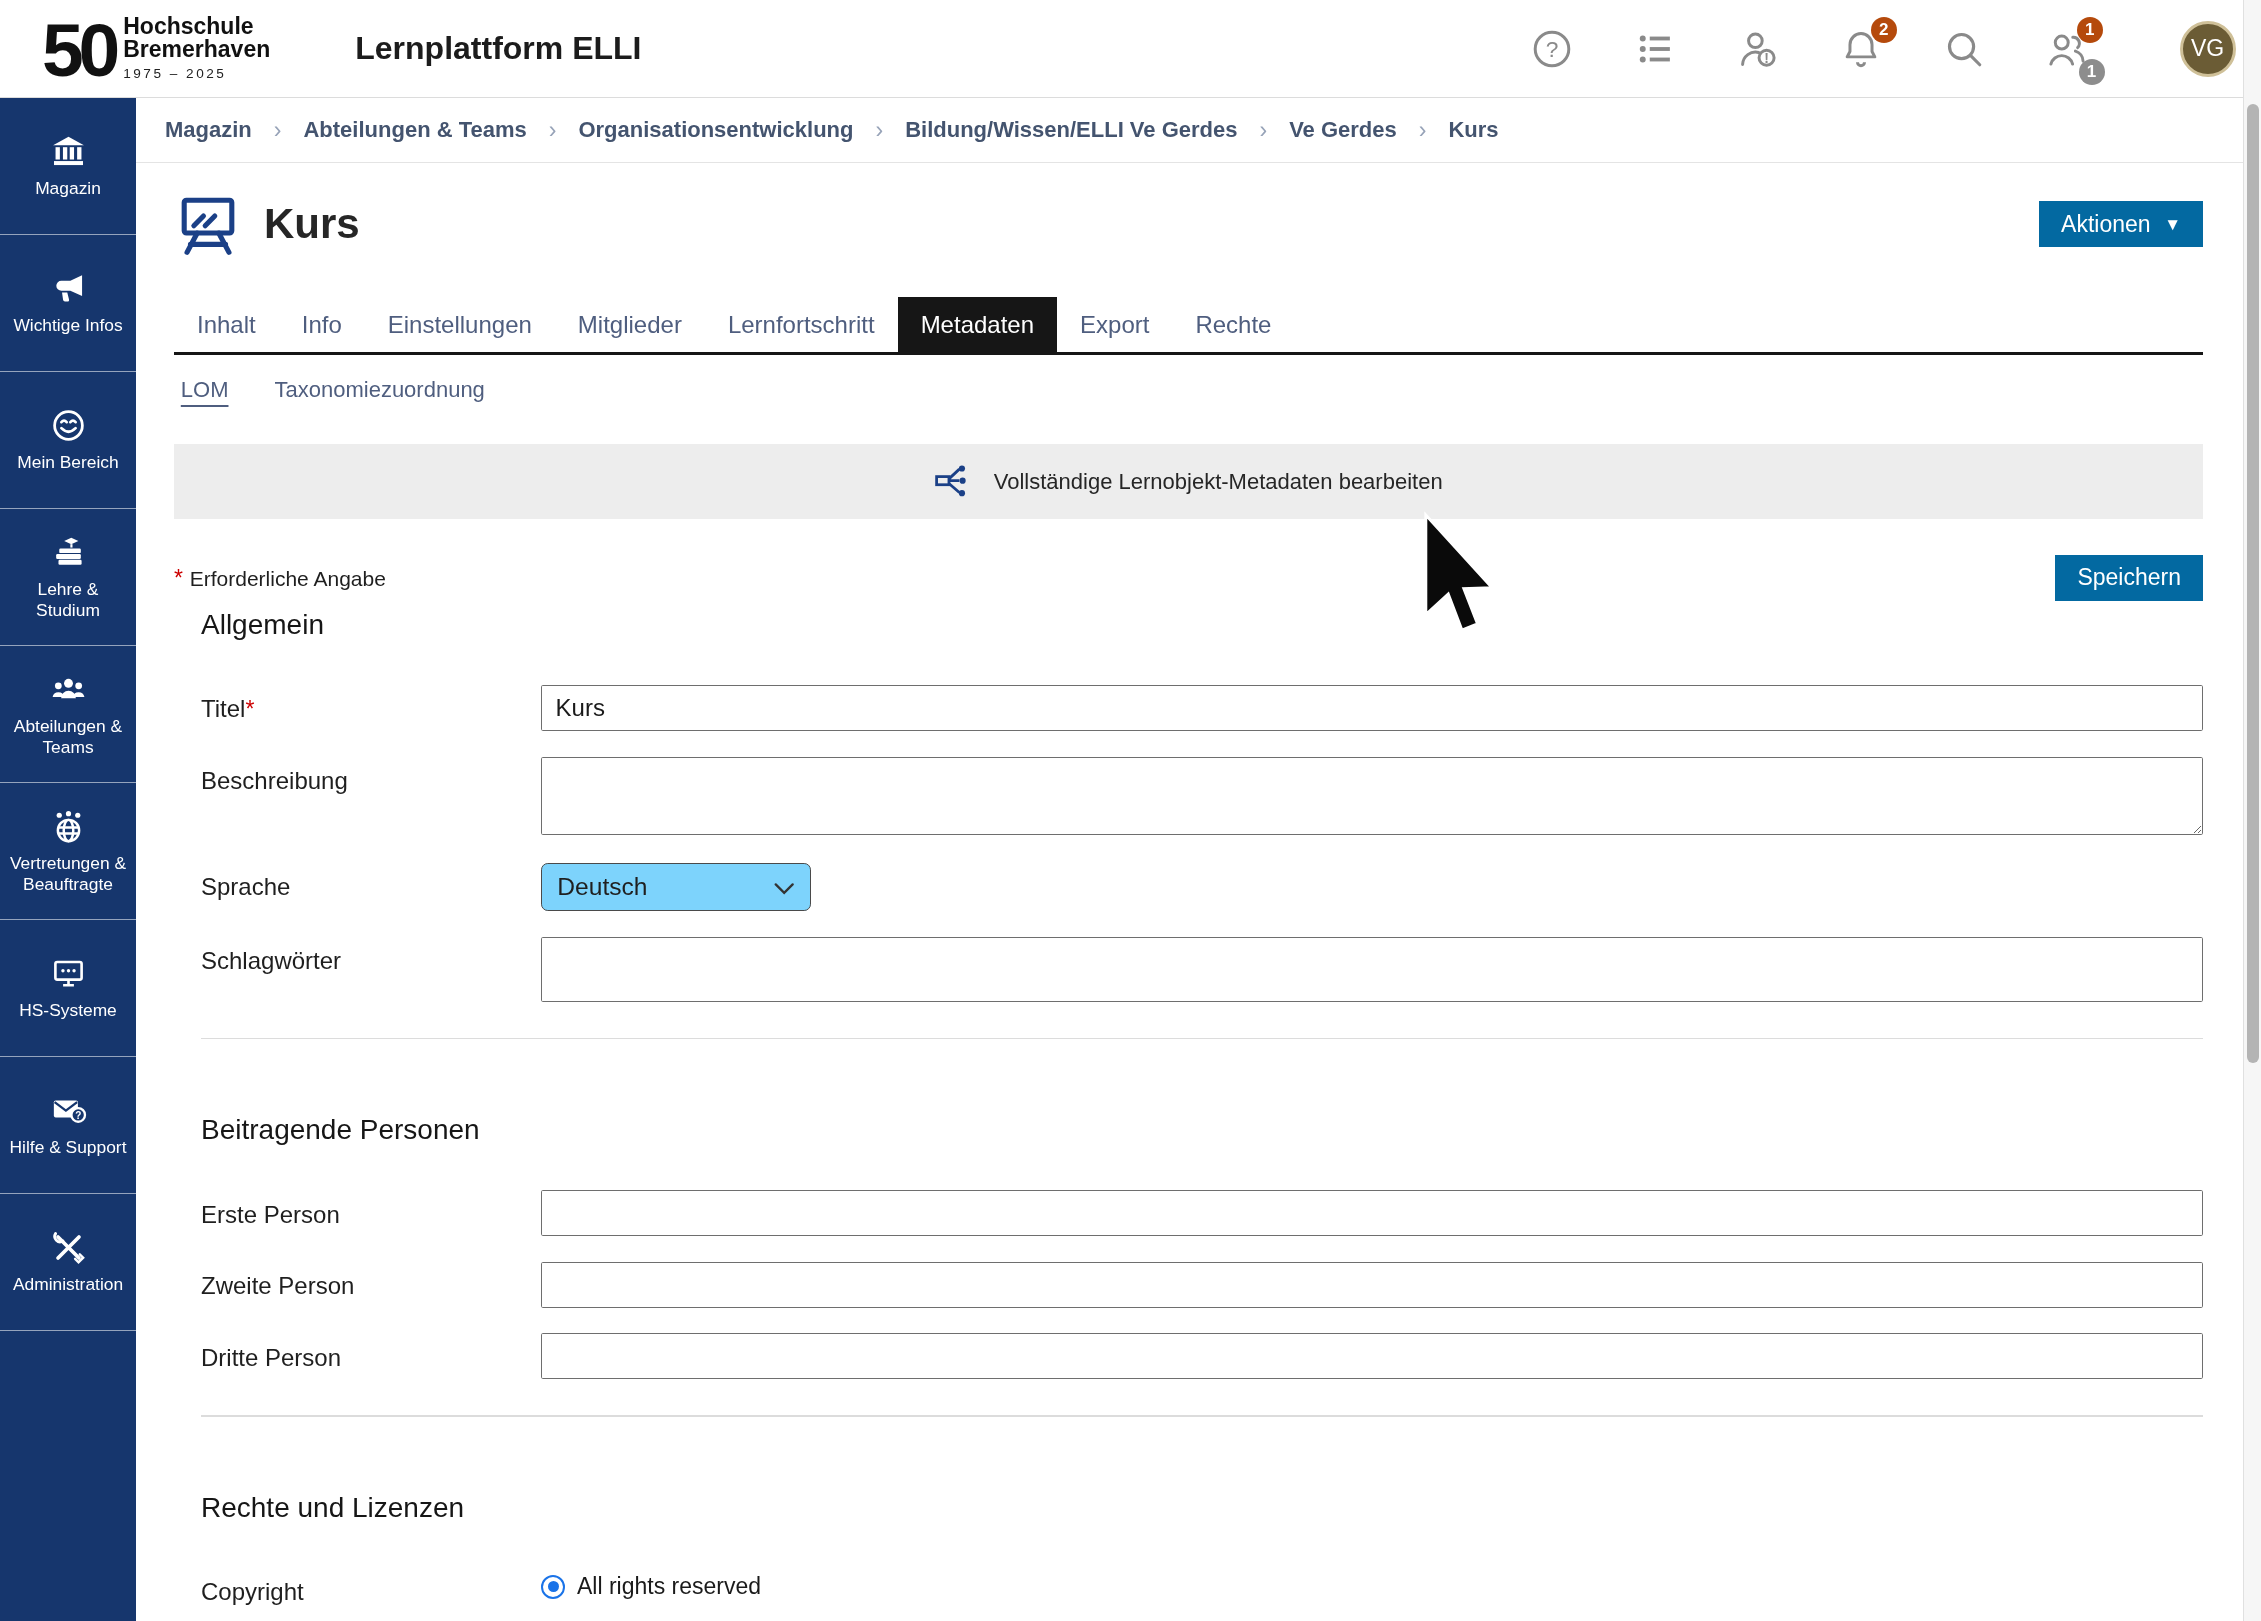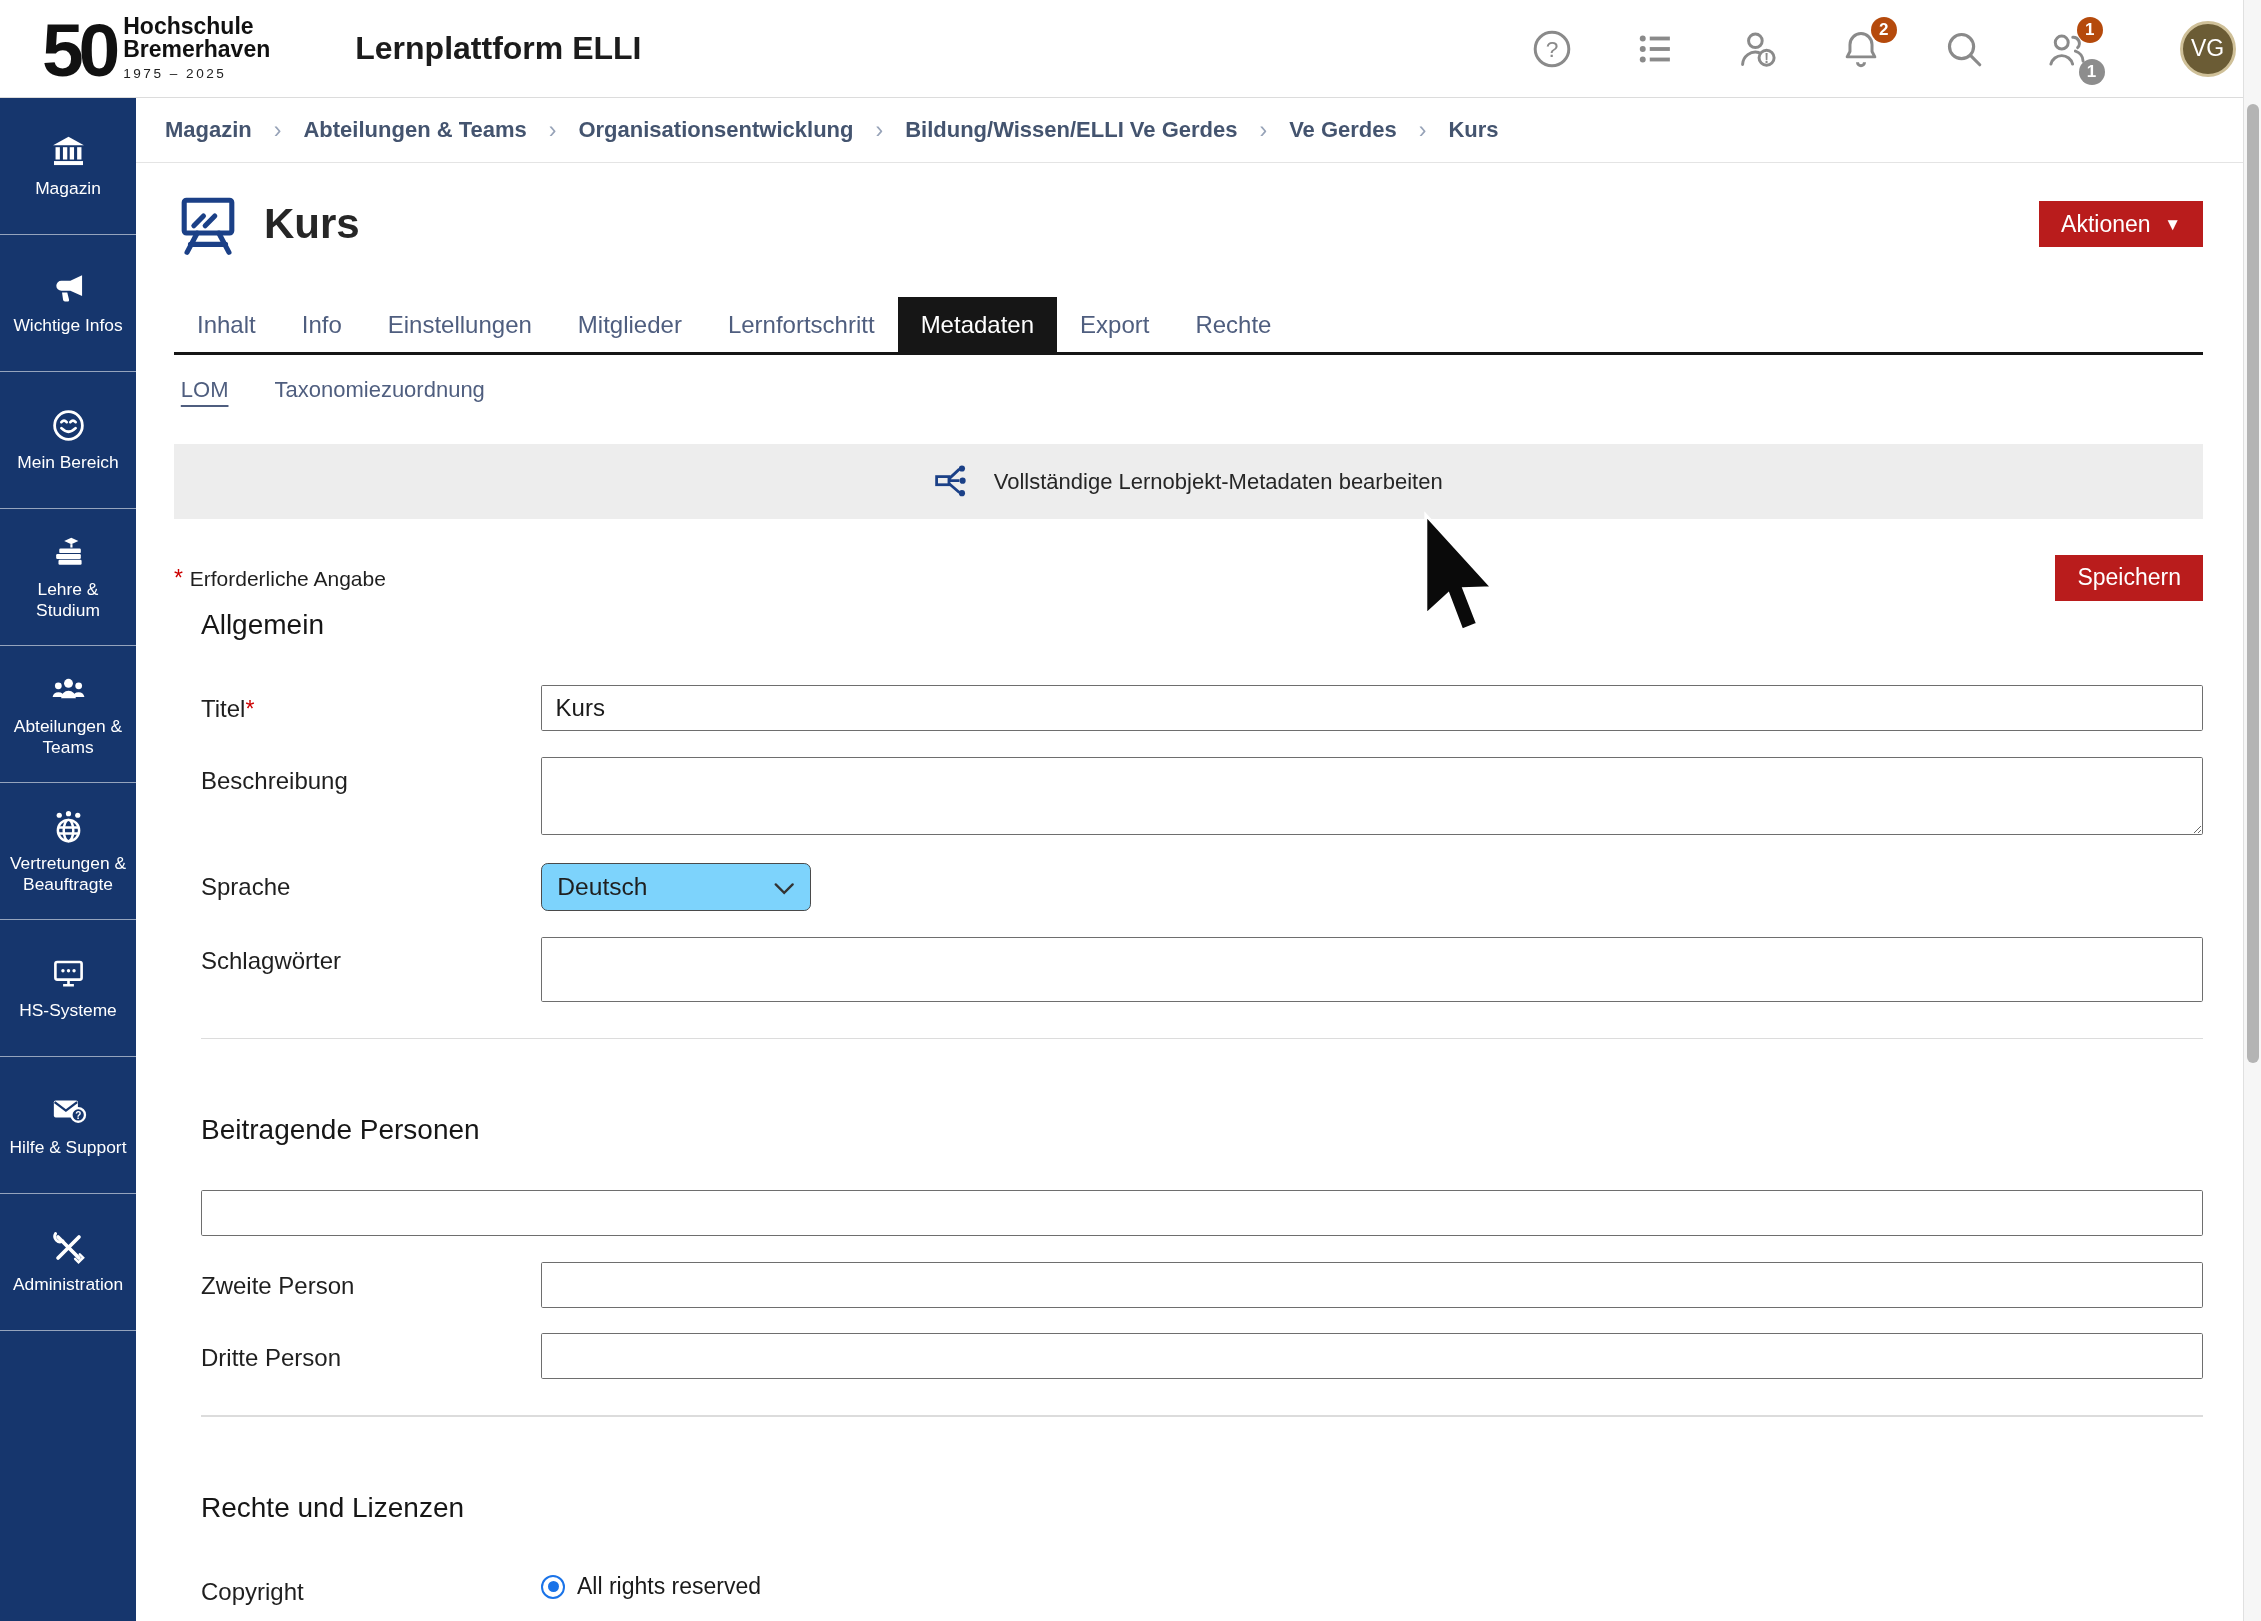--- a/index.html
+++ b/index.html
@@ -38,21 +38,21 @@
   
   .main { position:absolute; left:136px; top:98px; width:2108px; }
   .breadcrumb { height:65px; display:flex; align-items:center; gap:22px;
     padding-left:29px; border-bottom:0.8px solid #e4e4e4; font-size:22px; }
   .crumb { color:#44546f; font-weight:600; cursor:pointer; }
   .crumb-sep { color:#97a3b8; font-size:23px; }
   .content { padding:0 41px 0 38px; }
   .title-row { margin-top:27px; display:flex; align-items:center; }
   .course-icon svg { width:68px; height:68px; display:block; }
   .page-title { font-size:42px; font-weight:700; color:#262626; margin-left:22px; }
-  .btn-dark { background:#b91c1c; color:#fff; border:none; font-size:23px;
+  .btn-dark { background:#0369a1; color:#fff; border:none; font-size:23px;
     font-family:inherit; padding:9.3px 22px; cursor:pointer; display:flex;
     align-items:center; gap:13.6px; }
   .actions-btn { margin-left:auto; }
   .caret { font-size:17px; line-height:1; }
   
   .tabs { margin-top:39px; display:flex; border-bottom:3.4px solid #161616; }
   .tab { font-size:24px; color:#4f5e7f; padding:13.6px 23px; cursor:pointer; }
   .tab.active { background:#161616; color:#fff; }
   .subtabs { margin-top:22px; display:flex; gap:46px; padding-left:6.8px; }
   .subtab { font-size:22px; color:#4f5e7f; cursor:pointer; }
@@ -377,20 +377,21 @@
       <div class="form-field">
         <input class="tinput tall" type="text" value="" style="">
       </div>
     </div>
 
     <div class="divider"></div>
 
     <h2 class="section-heading later">Beitragende Personen</h2>
 
     <div class="form-row first">
+      <div class="form-label">Erste Person</div>
       <div class="form-field">
         <input class="tinput" type="text" value="" style="">
       </div>
     </div>
 
     <div class="form-row">
       <div class="form-label">Zweite Person</div>
       <div class="form-field">
         <input class="tinput" type="text" value="" style="">
       </div>

